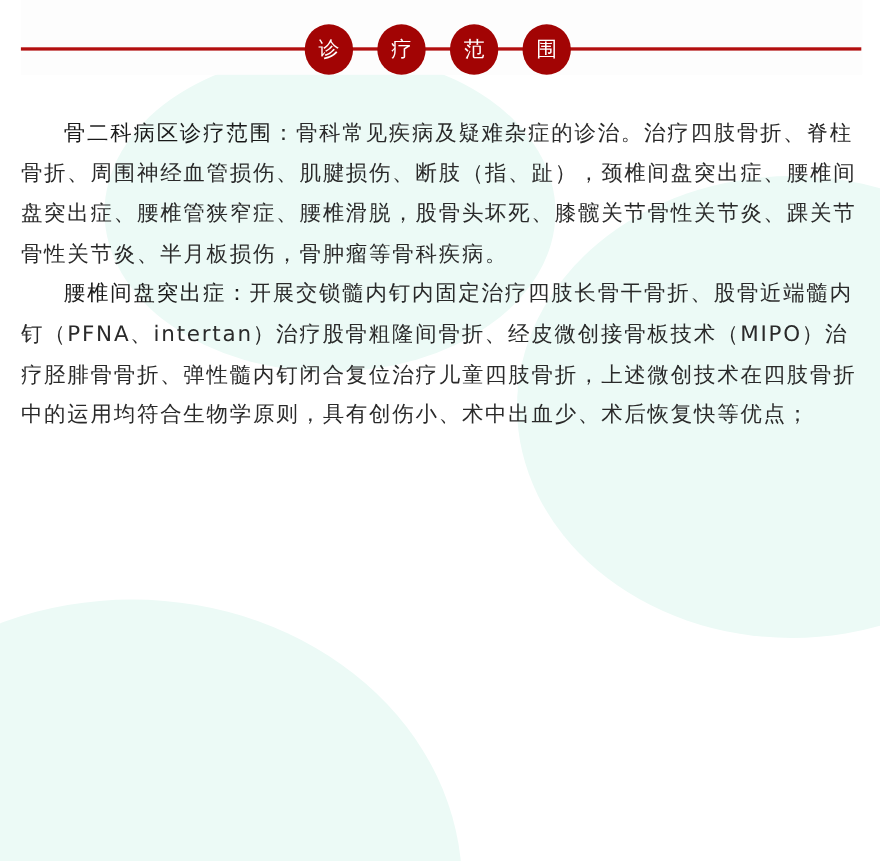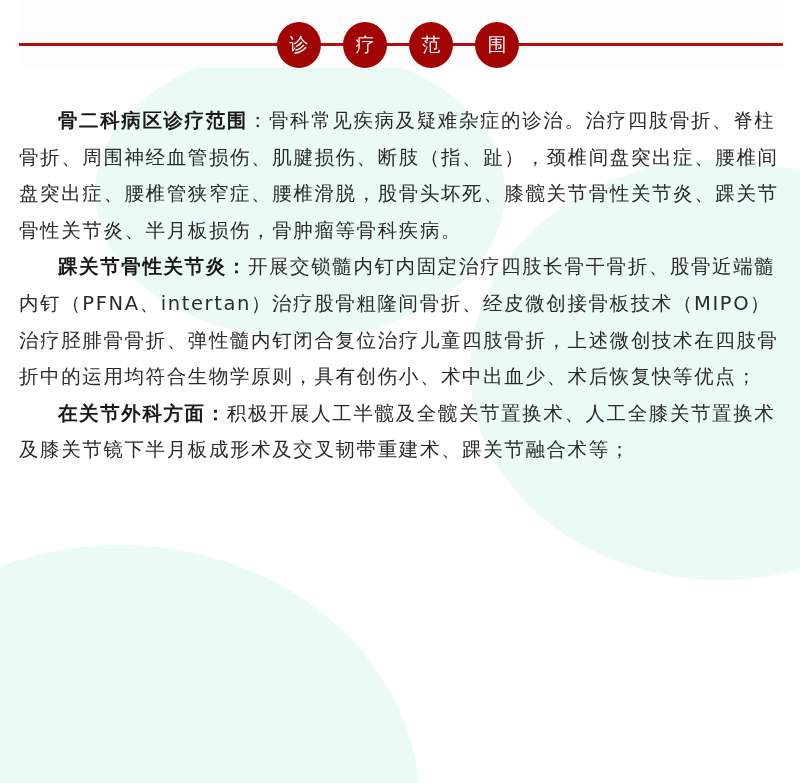--- a/index.html
+++ b/index.html
@@ -17,35 +17,34 @@
   .title-row { position: absolute; left: 277px; top: 22px; display: flex; gap: 22px; }
   .title-oval {
     width: 44px; height: 46px; border-radius: 50%; background: #a20404;
     color: #ffffff; font-size: 19px; display: flex; align-items: center; justify-content: center;
   }
   .content {
     position: absolute; left: 19px; top: 103px; width: 760px;
     font-size: 19.5px; line-height: 36.6px; color: #2a2a2a; letter-spacing: 1.6px;
   }
   .content p { margin: 0; text-indent: 2em; }
-  .content b { color: #1a1a1a; font-weight: bold; }
+  .content b { color: #1a1a1a; font-weight: normal; }
 </style>
 </head>
 <body>
 
 <div class="bg-circle bg-c1"></div>
 <div class="bg-circle bg-c2"></div>
 <div class="bg-circle bg-c3"></div>
 
 <div class="header-band"></div>
 <div class="rule"></div>
 <div class="title-row">
   <div class="title-oval">诊</div>
   <div class="title-oval">疗</div>
   <div class="title-oval">范</div>
   <div class="title-oval">围</div>
 </div>
 
 <div class="content">
   <p><b>骨二科病区诊疗范围</b><span>：骨科常见疾病及疑难杂症的诊治。治疗四肢骨折、脊柱骨折、周围神经血管损伤、肌腱损伤、断肢（指、趾），颈椎间盘突出症、腰椎间盘突出症、腰椎管狭窄症、腰椎滑脱，股骨头坏死、膝髋关节骨性关节炎、踝关节骨性关节炎、半月板损伤，骨肿瘤等骨科疾病。</span></p>
-  <p><b>踝关节骨性关节炎：</b><span>开展交锁髓内钉内固定治疗四肢长骨干骨折、股骨近端髓内钉（PFNA、intertan）治疗股骨粗隆间骨折、经皮微创接骨板技术（MIPO）治疗胫腓骨骨折、弹性髓内钉闭合复位治疗儿童四肢骨折，上述微创技术在四肢骨折中的运用均符合生物学原则，具有创伤小、术中出血少、术后恢复快等优点；</span></p>
-  <p><b>在关节外科方面：</b><span>积极开展人工半髋及全髋关节置换术、人工全膝关节置换术及膝关节镜下半月板成形术及交叉韧带重建术、踝关节融合术等；</span></p>
+  <p><b>腰椎间盘突出症：</b><span>开展交锁髓内钉内固定治疗四肢长骨干骨折、股骨近端髓内钉（PFNA、intertan）治疗股骨粗隆间骨折、经皮微创接骨板技术（MIPO）治疗胫腓骨骨折、弹性髓内钉闭合复位治疗儿童四肢骨折，上述微创技术在四肢骨折中的运用均符合生物学原则，具有创伤小、术中出血少、术后恢复快等优点；</span></p>
 </div>
 
 </body></html>

